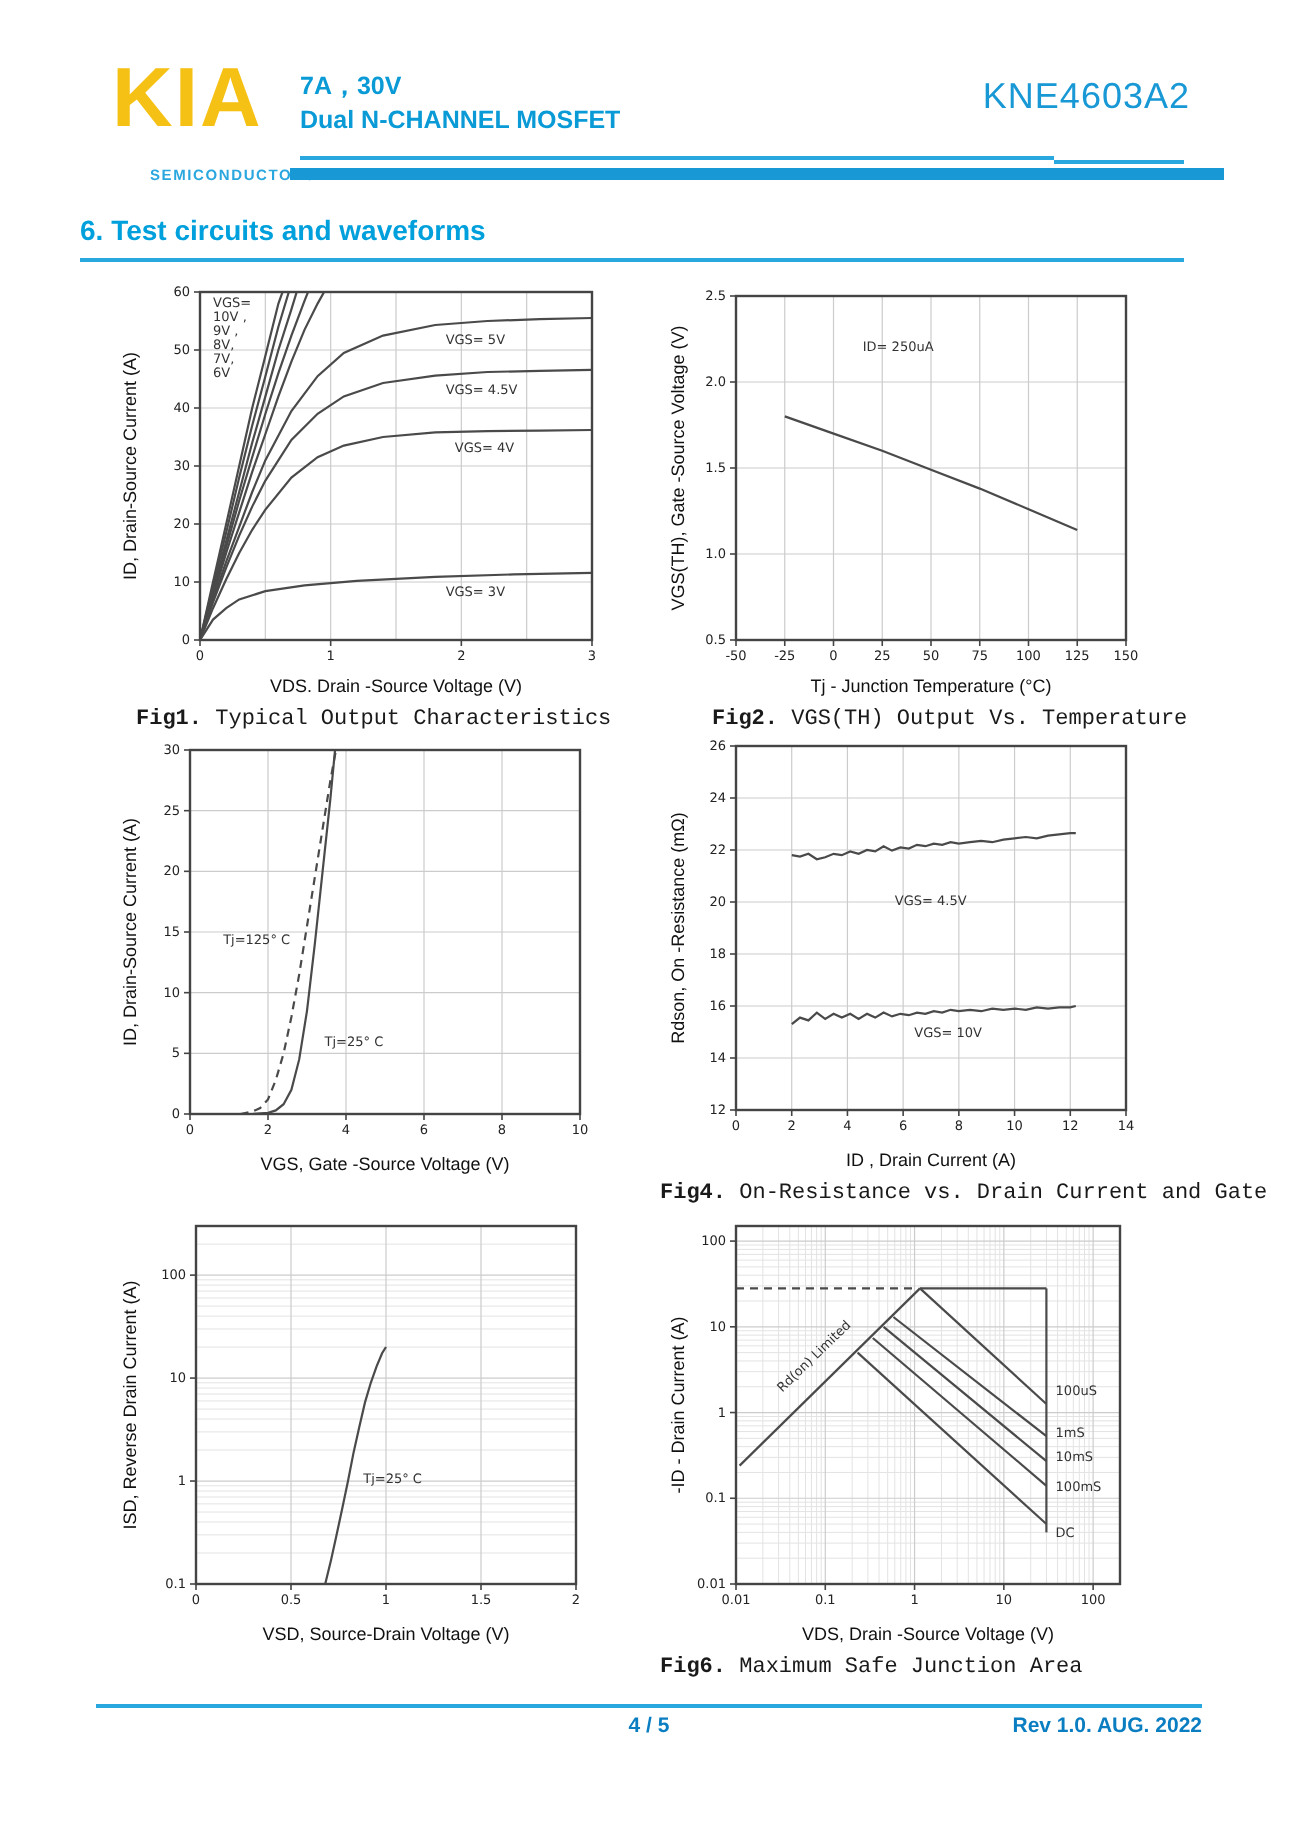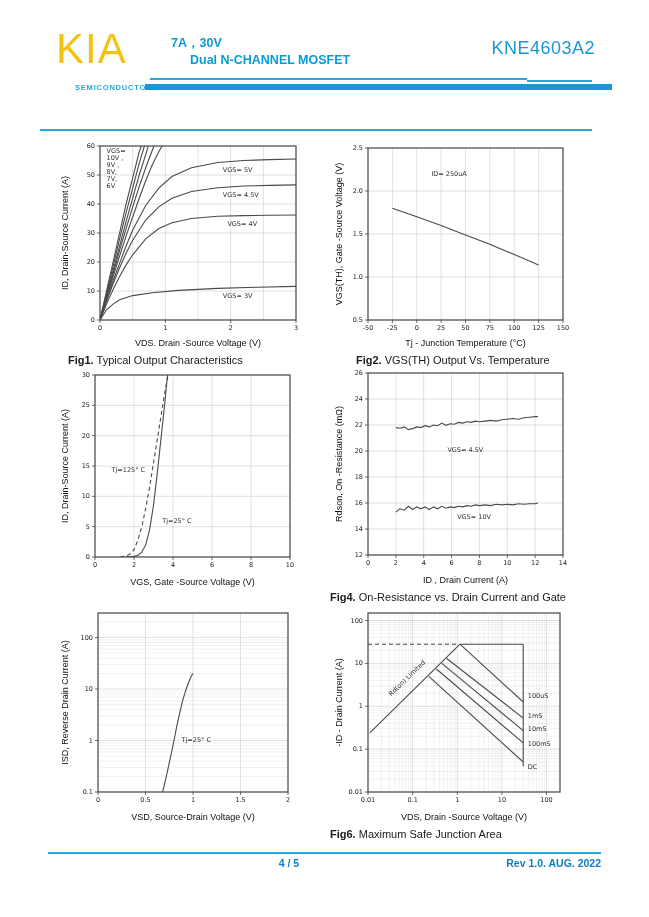--- a/index.html
+++ b/index.html
@@ -1,59 +1,60 @@
 <!DOCTYPE html>
 <html><head>
 <meta charset="utf-8">
 <style>
   html,body{margin:0;padding:0;background:#ffffff;}
   .page{position:relative;width:649px;height:917px;background:#ffffff;overflow:hidden;
         font-family:"Liberation Sans",sans-serif;color:#222;}
   
-  .logo{position:absolute;left:56px;top:28px;font-size:42px;font-weight:normal;
+  .logo{position:absolute;left:56px;top:28px;font-size:42px;font-weight:bold;
         color:#f6c115;letter-spacing:1px;line-height:1;}
   .logo-sub{position:absolute;left:57px;top:83px;font-size:7.5px;font-weight:bold;
         color:#2aa7de;letter-spacing:0.8px;padding-left:18px;}
-  .rating{position:absolute;left:150px;top:35px;font-size:12.5px;font-weight:bold;color:#0a9bd7;margin-left:21px;}
-  .devtype{position:absolute;left:150px;top:53px;font-size:12.5px;font-weight:bold;color:#0a9bd7;margin-left:40px;}
+  .rating{position:absolute;left:150px;top:35px;font-size:12.5px;font-weight:bold;color:#0a9bd7;}
+  .devtype{position:absolute;left:150px;top:53px;font-size:12.5px;font-weight:bold;color:#0a9bd7;}
   .partno{position:absolute;right:54px;top:38px;font-size:18px;color:#1898d5;letter-spacing:0.5px;}
   .hline{position:absolute;height:1.5px;background:#29a8df;}
   .thin1{left:150px;top:78px;width:377px;}
   .thin2{left:527px;top:80px;width:65px;}
   .hbar{position:absolute;left:145px;top:84px;width:467px;height:6px;background:#1898d5;}
   .section-title{position:absolute;left:40px;top:107px;font-size:14px;font-weight:bold;color:#00a0dc;}
   .section-rule{position:absolute;left:40px;top:129px;width:552px;height:2px;background:#29a8df;}
   
   .chart{position:absolute;}
   .chart svg{display:block;}
-  .cap{font-size:11px;color:#1a1a1a;margin-top:2px;white-space:nowrap;}
+  .cap{font-size:11px;color:#1a1a1a;margin-top:2px;white-space:nowrap;font-family:Liberation Mono, monospace;}
   .cap .b{font-weight:bold;}
   .tick{font-family:"DejaVu Sans",sans-serif;font-size:6.5px;fill:#222;}
   .axl{font-family:"Liberation Sans",sans-serif;font-size:9px;fill:#111;}
   .ann{font-family:"DejaVu Sans",sans-serif;font-size:6.5px;fill:#333;}
   
   .f-rule{position:absolute;left:48px;top:852px;width:553px;height:1.5px;background:#29a8df;}
-  .f-page{position:absolute;left:0;top:857px;width:578px;text-align:center;
+  .f-page{position:absolute;left:0;top:857px;width:649px;text-align:center;
           font-size:10.5px;font-weight:bold;color:#0b7ec2;}
   .f-rev{position:absolute;right:48px;top:857px;font-size:10.5px;font-weight:bold;color:#0b7ec2;}
 </style>
 </head>
 <body>
 
 <div class="page">
 
   <div class="logo">KIA</div>
   <div class="logo-sub">SEMICONDUCTORS</div>
   <div class="rating">7A，30V</div>
   <div class="devtype">Dual N-CHANNEL MOSFET</div>
   <div class="partno">KNE4603A2</div>
   <div class="hline thin1"></div>
   <div class="hline thin2"></div>
   <div class="hbar"></div>
 
+  <div class="section-title">6. Test circuits and waveforms</div>
   <div class="section-rule"></div>
 
   <div class="chart" style="left:56px;top:140px;width:258px">
     <svg id="plot0" width="258" height="212">
         <line x1="76.66666666666666" x2="76.66666666666666" y1="6" y2="180" stroke="#cccccc" stroke-width="0.6"></line>
         <line x1="109.33333333333333" x2="109.33333333333333" y1="6" y2="180" stroke="#cccccc" stroke-width="0.6"></line>
         <line x1="142" x2="142" y1="6" y2="180" stroke="#cccccc" stroke-width="0.6"></line>
         <line x1="174.66666666666666" x2="174.66666666666666" y1="6" y2="180" stroke="#cccccc" stroke-width="0.6"></line>
         <line x1="207.33333333333334" x2="207.33333333333334" y1="6" y2="180" stroke="#cccccc" stroke-width="0.6"></line>
         <line y1="151" y2="151" x1="44" x2="240" stroke="#cccccc" stroke-width="0.6"></line>

